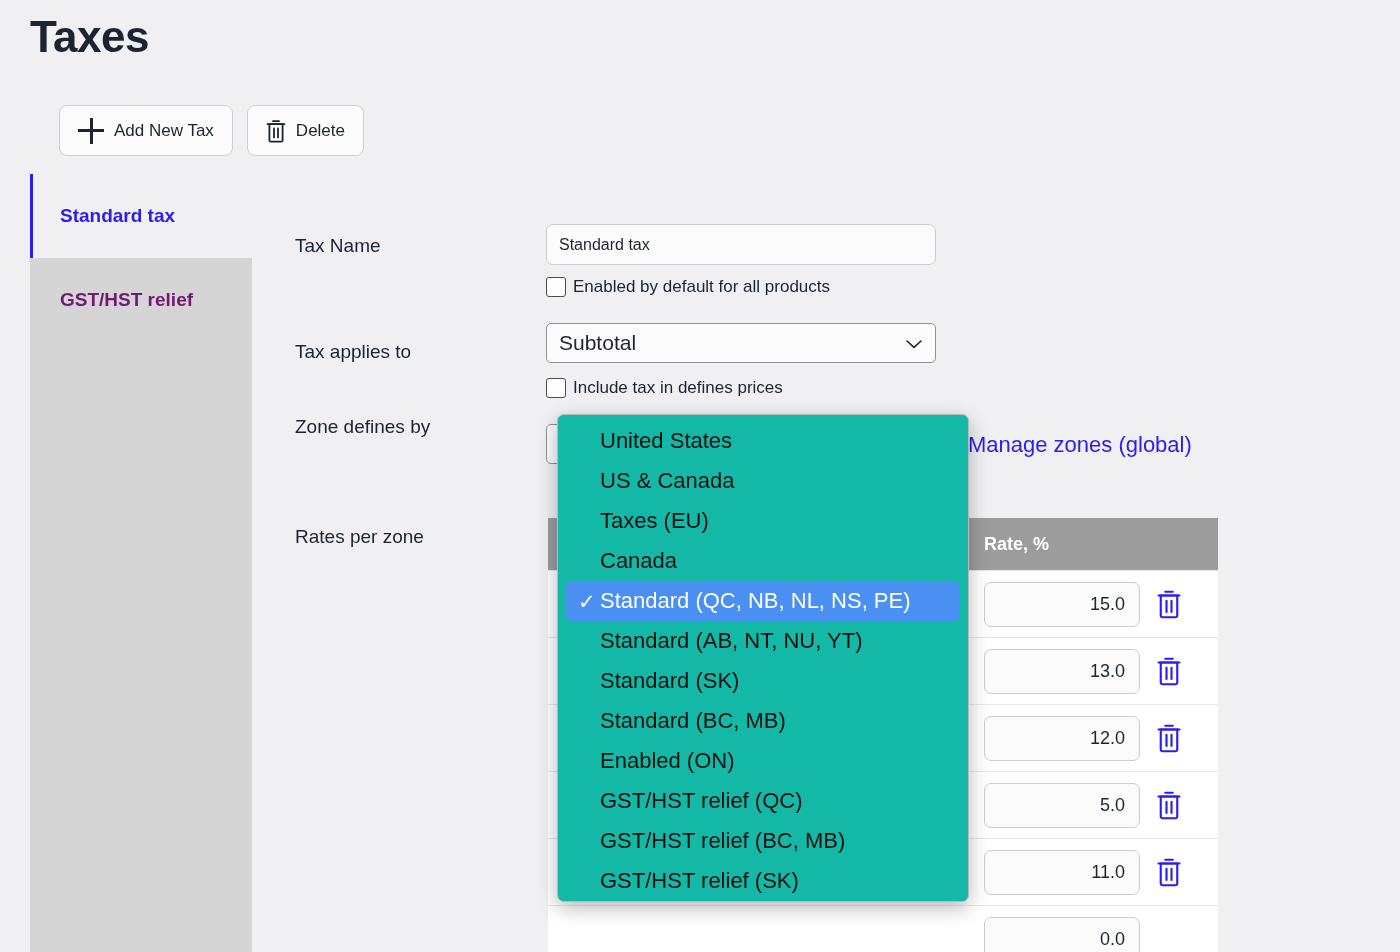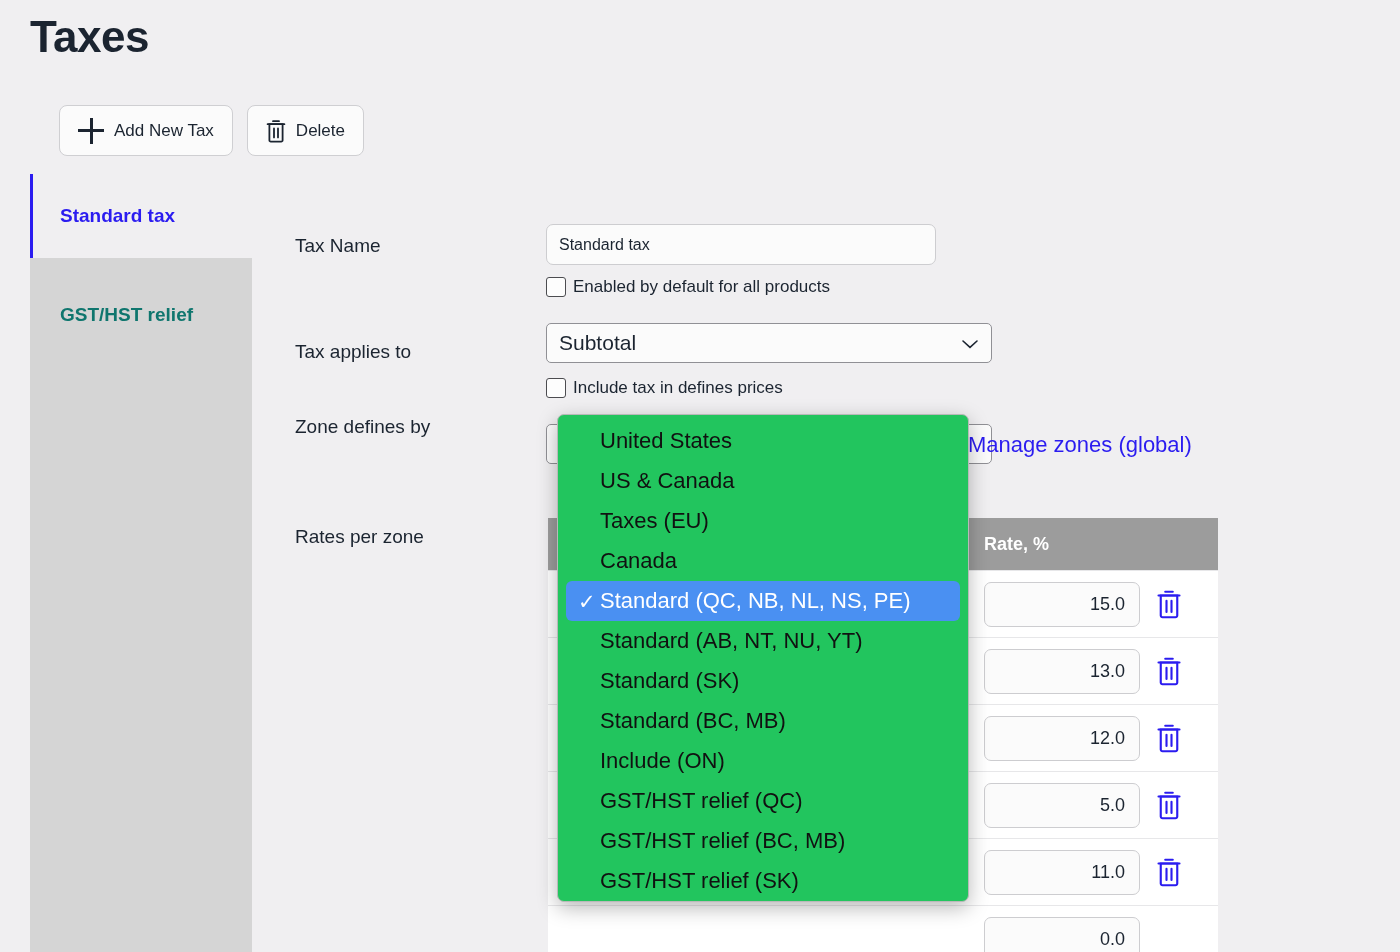--- a/index.html
+++ b/index.html
@@ -42,37 +42,37 @@
   .side-item {
     position: relative; height: 84px;
     display: flex; align-items: center; padding-left: 30px;
     font-size: 19px; font-weight: bold; cursor: pointer;
   }
   .side-item.active { color: #2b1cf0; background: transparent; }
   .side-item.active::before {
     content: ""; position: absolute; left: 0; top: 0; bottom: 0;
     width: 3px; background: #2b1cf0;
   }
-  .side-item.inactive { color: #0f766e; background: #d5d5d5; margin-top: 15px; }
+  .side-item.inactive { color: #701a75; background: #d5d5d5; }
   .side-fill { position: absolute; left: 0; top: 84px; width: 222px; height: 694px; background: #d5d5d5; }
   .side-fill-top { position: absolute; left: 0; top: 84px; width: 222px; height: 84px; background: #d5d5d5; }
 
   
   .form-label {
     position: absolute; left: 295px;
     font-size: 19px; color: #1b2430; white-space: nowrap;
   }
   .text-input {
     position: absolute; left: 546px; width: 390px; height: 41px;
     background: #fbfbfb; border: 1px solid #cdcdd0; border-radius: 7px;
     font-size: 16px; color: #1b2430; padding: 0 12px;
     font-family: "Liberation Sans", sans-serif;
   }
   .select-box {
-    position: absolute; left: 546px; width: 446px; height: 40px;
+    position: absolute; left: 546px; width: 390px; height: 40px;
     background: #fbfbfb; border: 1px solid #909095; border-radius: 5px;
     display: flex; align-items: center; padding: 0 12px;
     font-size: 21px; color: #1b2430; cursor: pointer;
   }
   .select-box .chev { margin-left: auto; }
   .cb-row { position: absolute; left: 546px; display: flex; align-items: center; gap: 7px; }
   .cb-box {
     width: 20px; height: 20px; background: #fdfdfd;
     border: 1.5px solid #4c4c50; border-radius: 3px; cursor: pointer; flex: none;
   }
@@ -105,21 +105,21 @@
     width: 156px; height: 45px; background: #fbfbfb;
     border: 1px solid #cdcdd0; border-radius: 7px;
     text-align: right; padding: 0 14px; font-size: 18px; color: #1b2430;
     font-family: "Liberation Sans", sans-serif;
   }
   .row-trash { width: 26px; height: 30px; cursor: pointer; flex: none; }
 
   
   .dropdown {
     position: absolute; left: 557px; top: 414px; width: 412px;
-    background: #22c55e;
+    background: #14b8a6;
     border: 1px solid #b9b9b9; border-radius: 7px;
     box-shadow: 0 6px 20px rgba(0,0,0,0.28);
     padding: 6px 0 0 0;
     overflow: hidden;
     z-index: 50;
   }
   .dd-item {
     height: 40px; display: flex; align-items: center;
     font-size: 22px; color: #111111; padding-left: 42px;
     position: relative; cursor: pointer; white-space: nowrap;
@@ -309,21 +309,21 @@
     <div class="dd-item">
       <span>Standard (AB, NT, NU, YT)</span>
       </div>
     <div class="dd-item">
       <span>Standard (SK)</span>
       </div>
     <div class="dd-item">
       <span>Standard (BC, MB)</span>
       </div>
     <div class="dd-item">
-      <span>Include (ON)</span>
+      <span>Enabled (ON)</span>
       </div>
     <div class="dd-item">
       <span>GST/HST relief (QC)</span>
       </div>
     <div class="dd-item">
       <span>GST/HST relief (BC, MB)</span>
       </div>
     <div class="dd-item">
       <span>GST/HST relief (SK)</span>
       </div>

